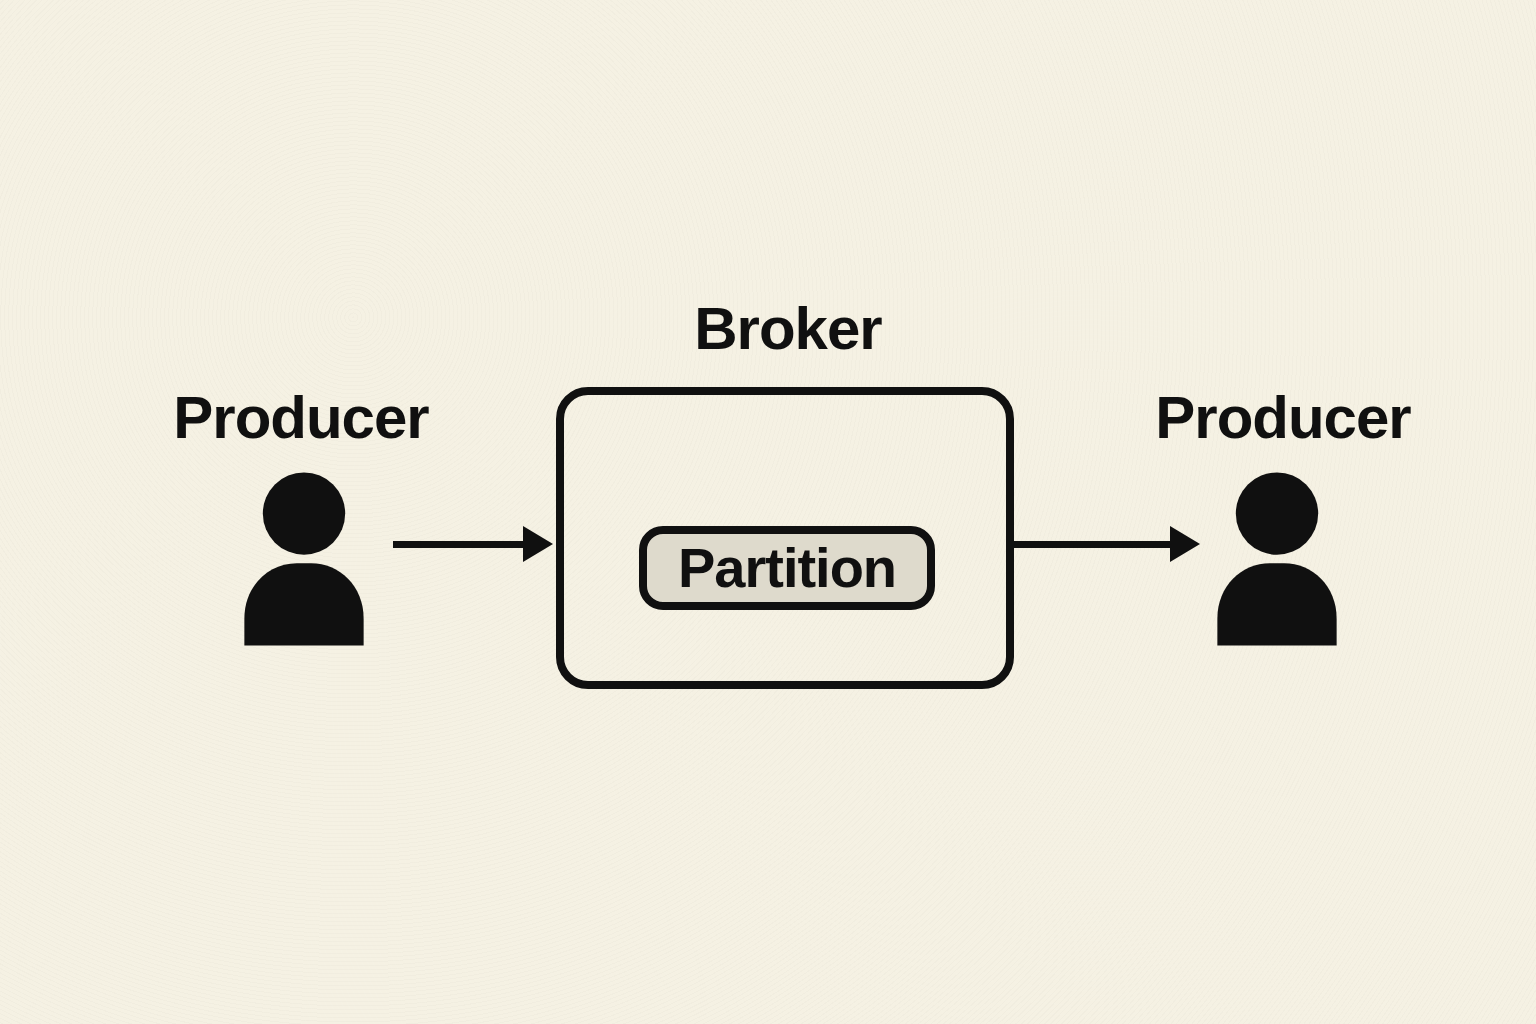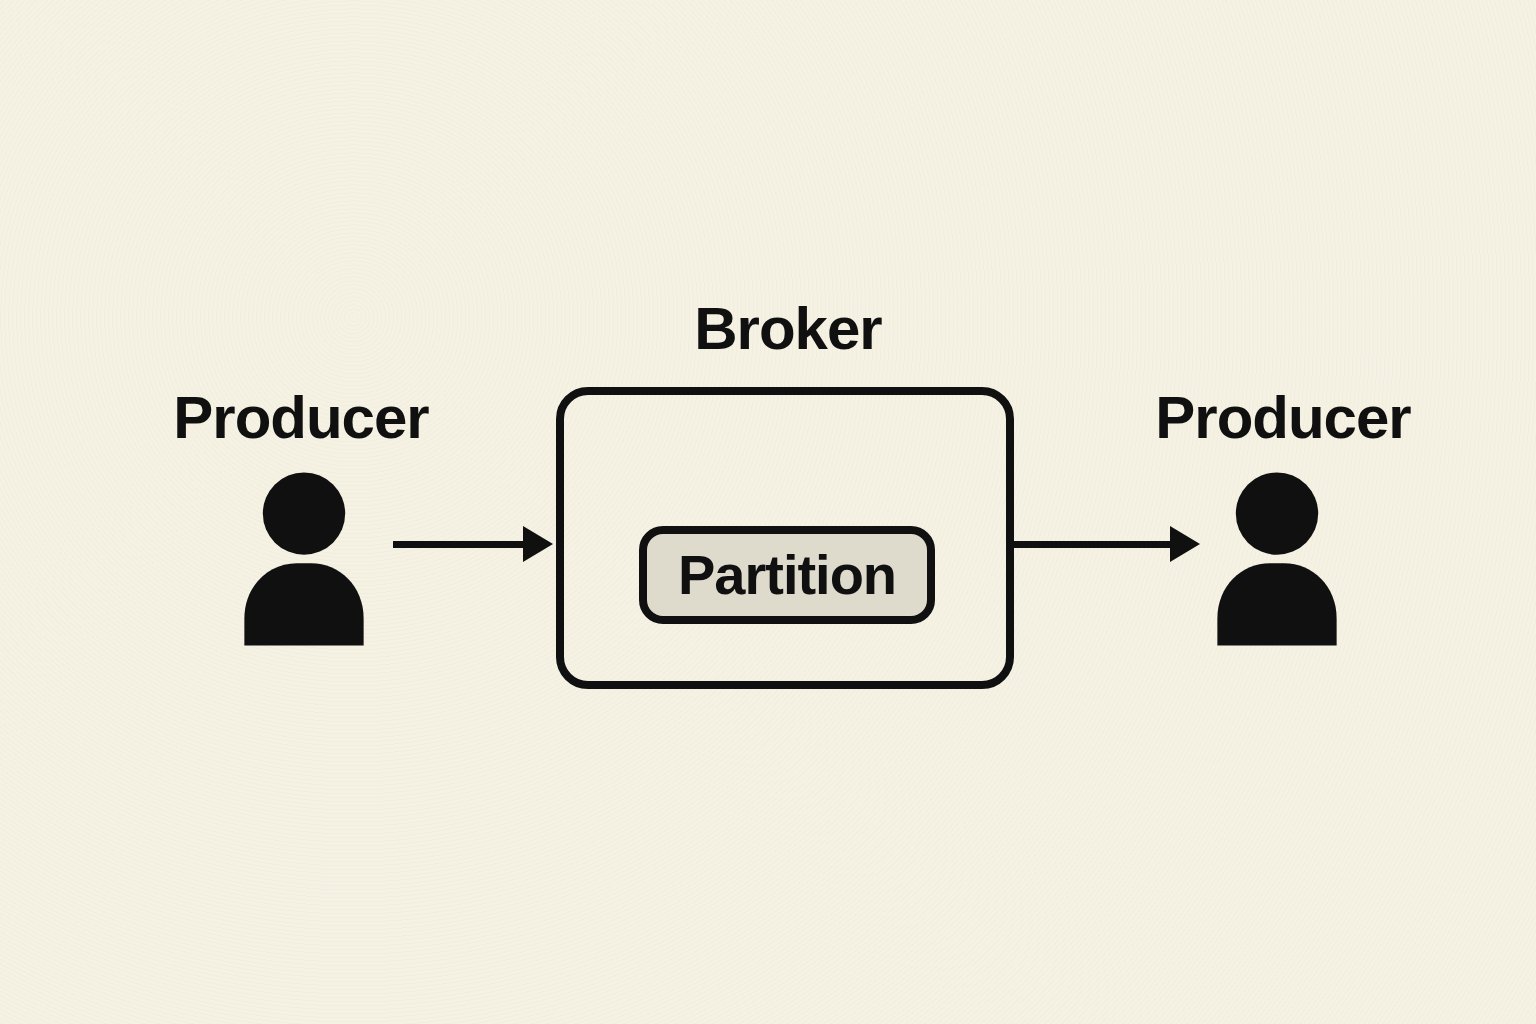--- a/index.html
+++ b/index.html
@@ -43,21 +43,21 @@
     box-sizing: border-box;
     border: 8px solid #101010;
     border-radius: 32px;
     background: transparent;
   }
   .partition-box {
     position: absolute;
     left: 639px;
     top: 526px;
     width: 296px;
-    height: 98px;
+    height: 84px;
     box-sizing: border-box;
     border: 8px solid #101010;
     border-radius: 24px;
     background: #dedacc;
     display: flex;
     align-items: center;
     justify-content: center;
   }
   .partition-label {
     font-size: 56px;

